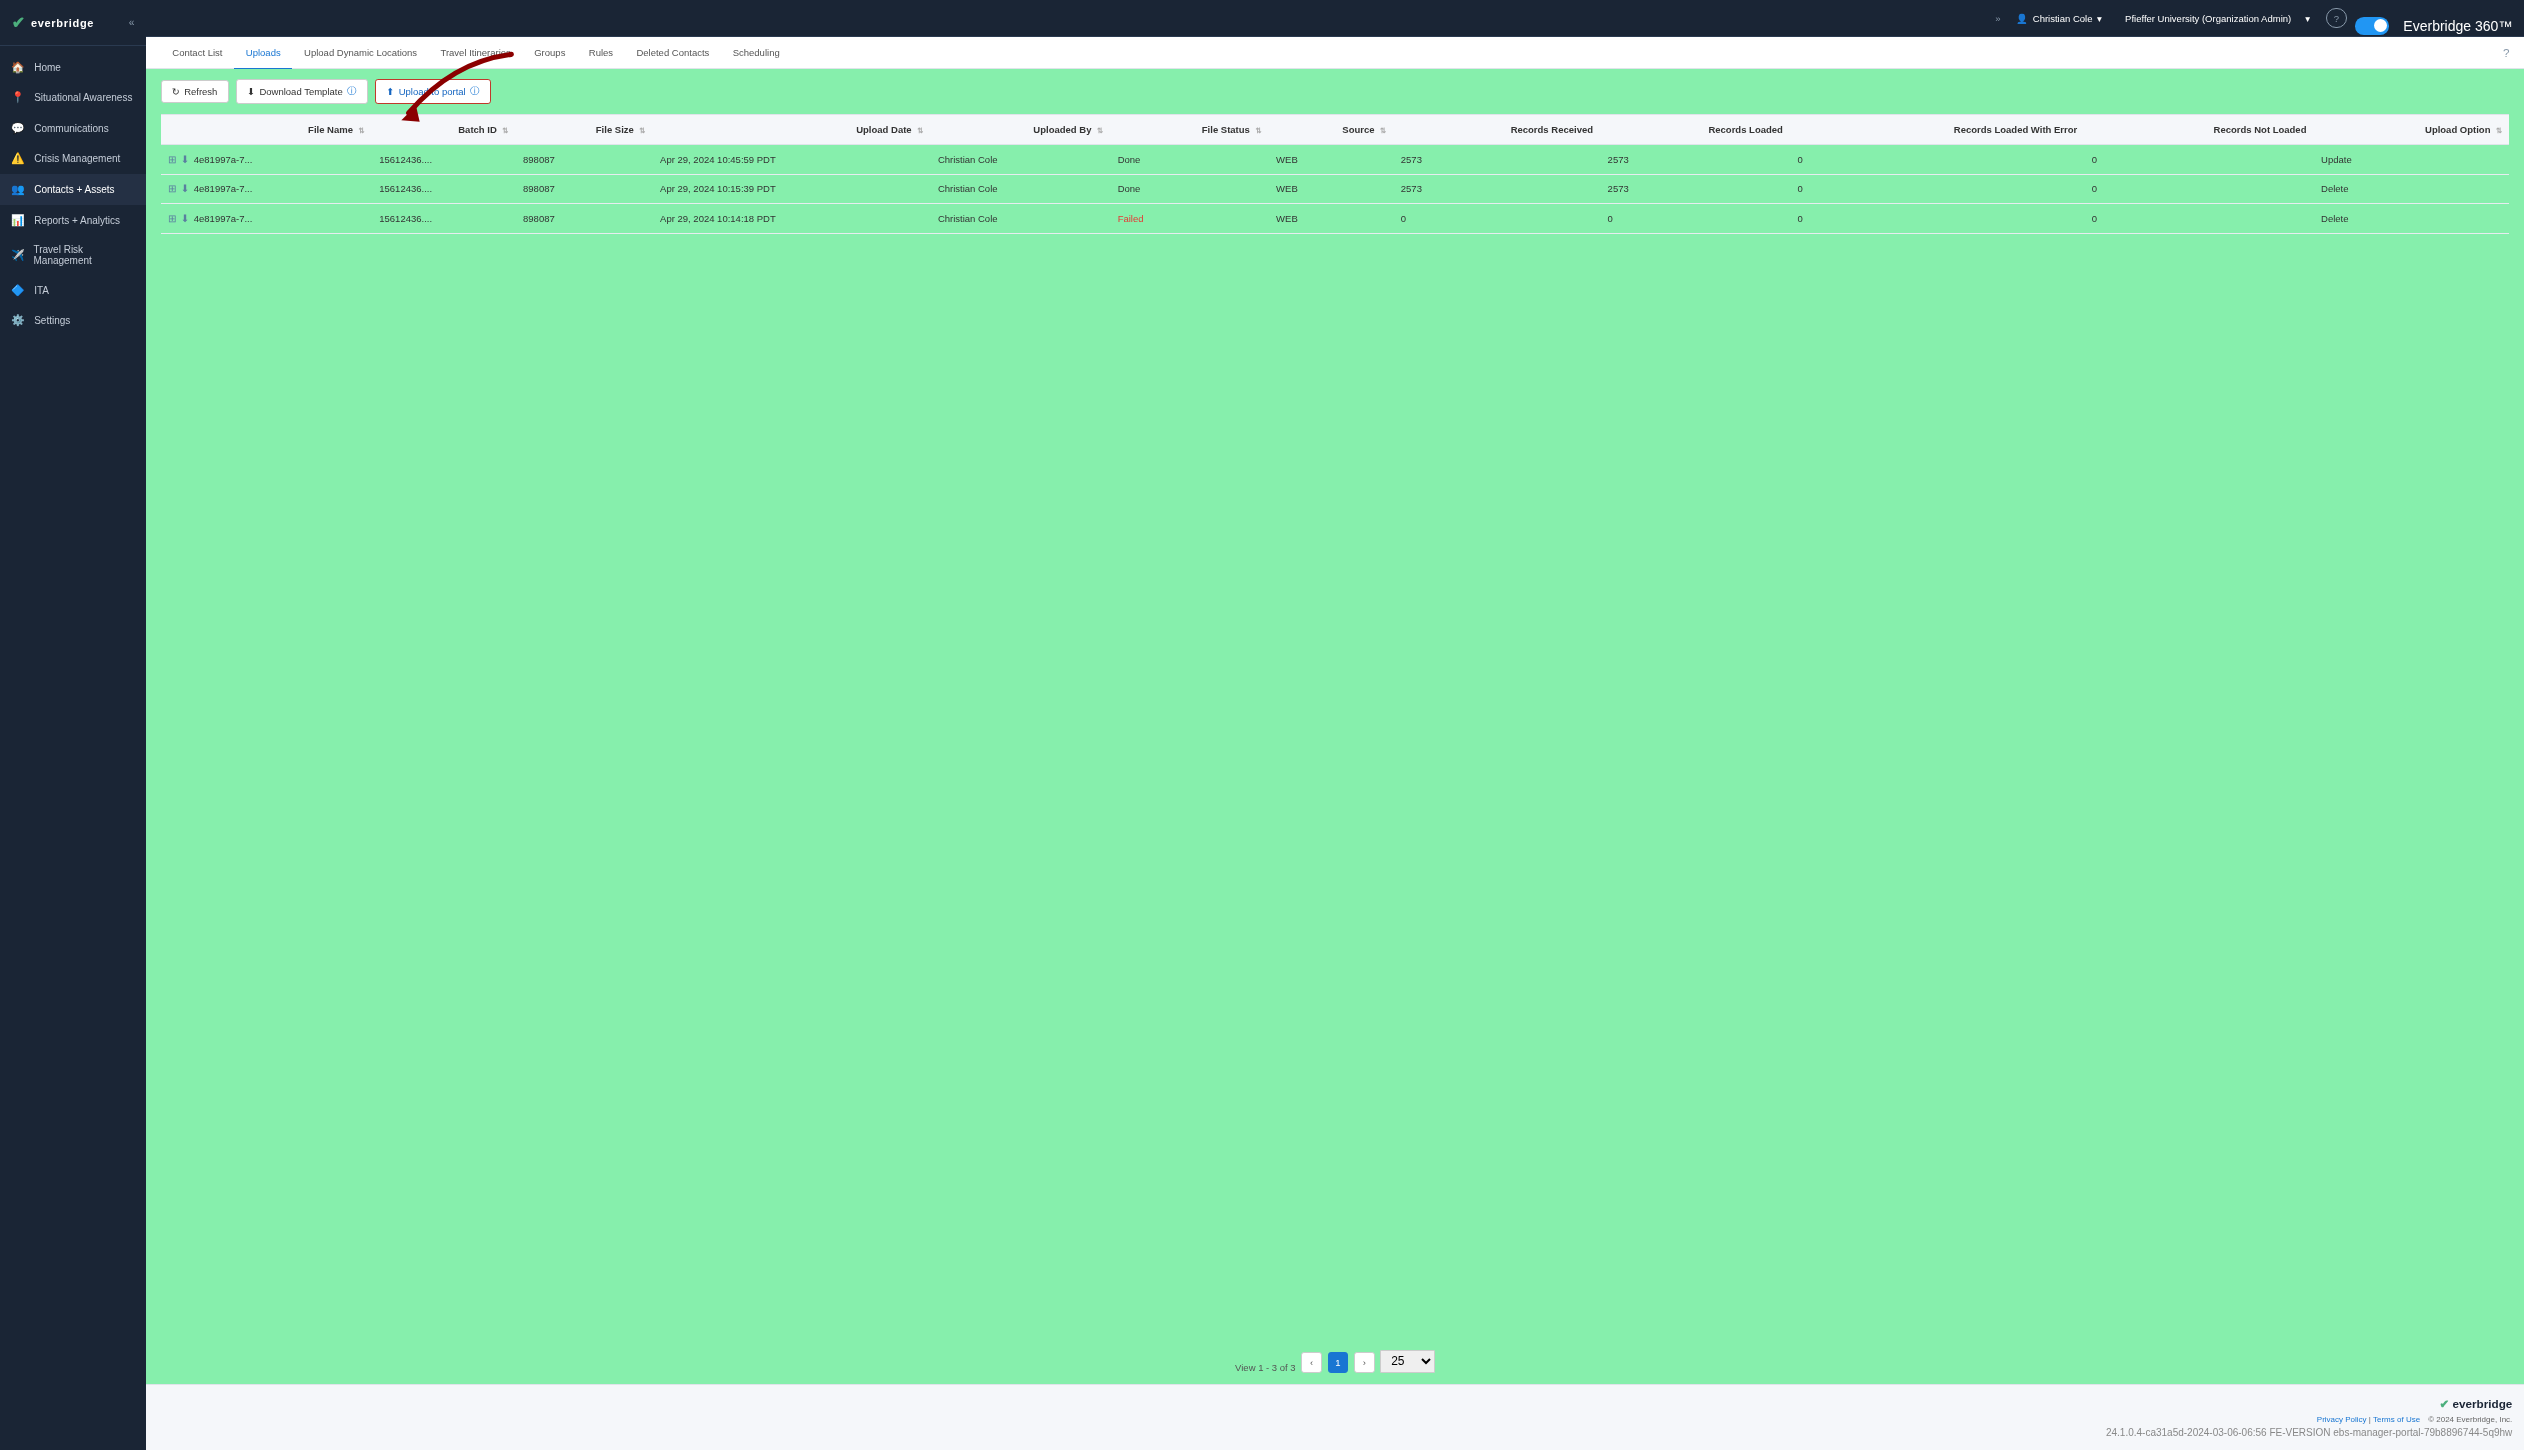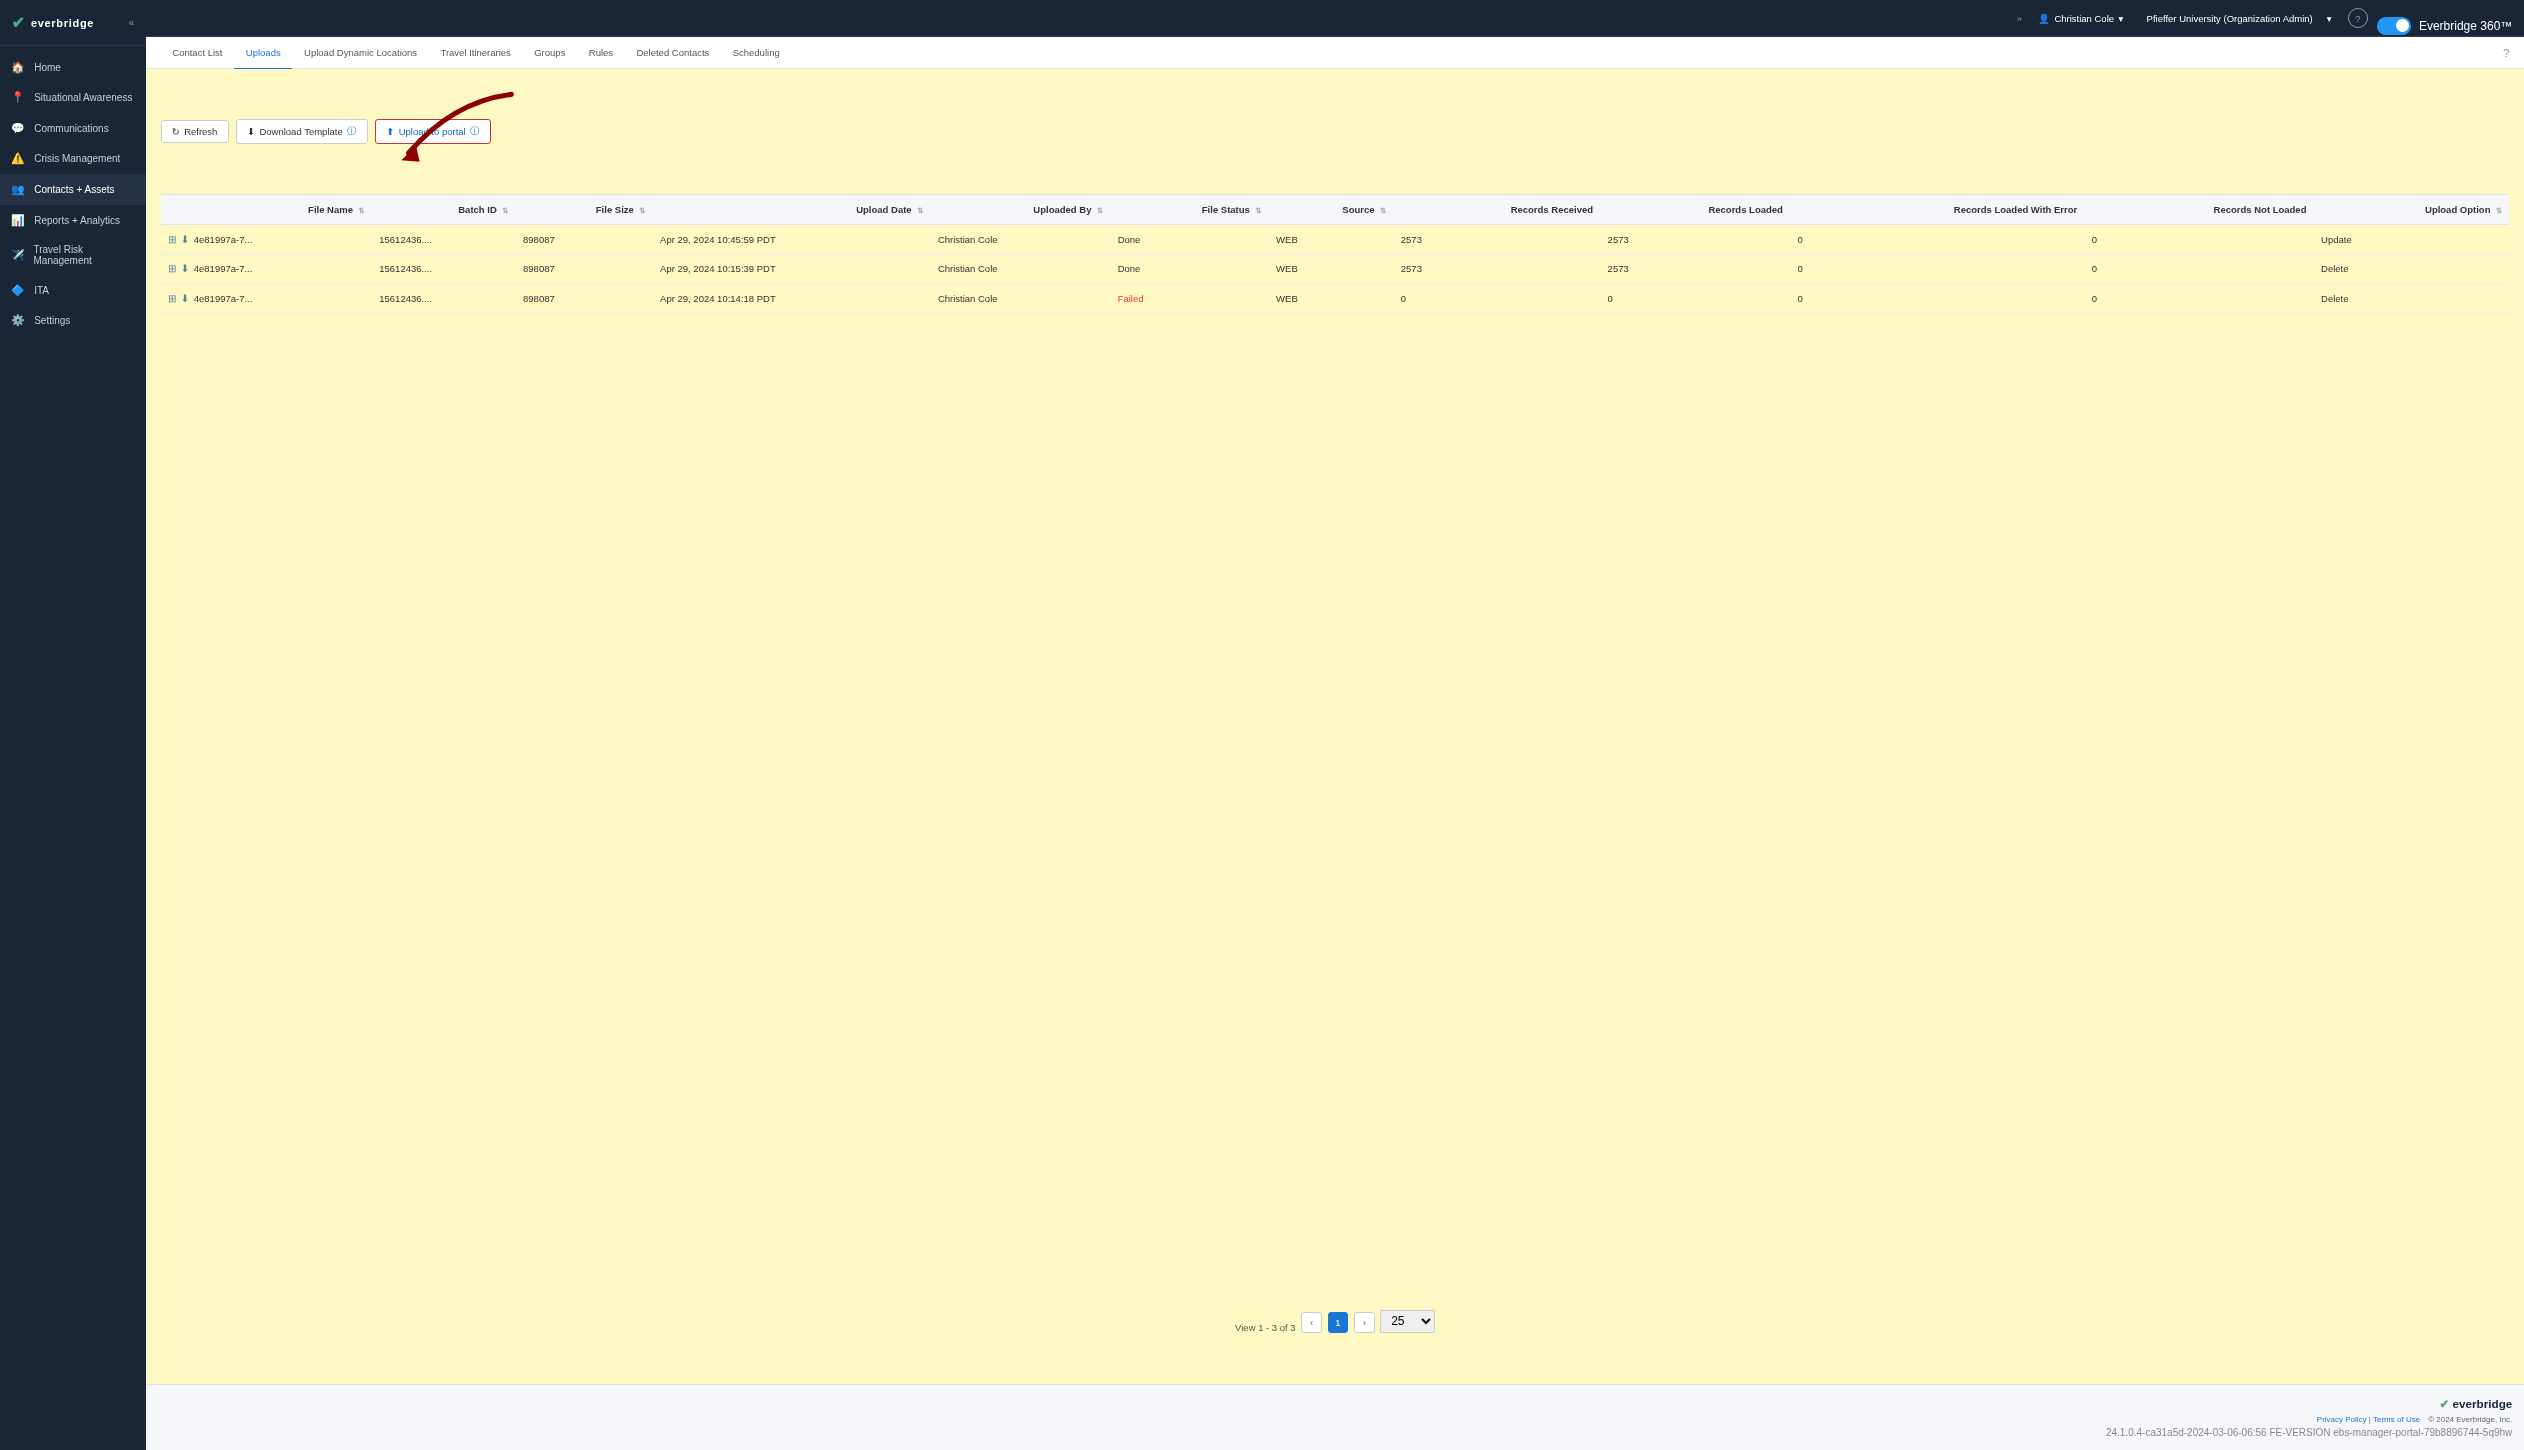--- a/index.html
+++ b/index.html
@@ -105,22 +105,22 @@
       border-radius: 50%;
       border: 0.7px solid #8899aa;
       display: flex; align-items: center; justify-content: center;
       color: #8899aa;
       font-size: 9.5px;
       cursor: pointer;
     }
     .topbar-360 {
       display: flex;
       align-items: center;
-      gap: 8px;
-      font-size: 12px;
+      gap: 14px;
+      font-size: 14px;
       color: #fff;
       margin-top: 16px;
     }
     .toggle-switch {
       width: 34px; height: 17.5px;
       background: #2196f3;
       border-radius: 8.8px;
       position: relative;
       cursor: pointer;
     }
@@ -129,25 +129,24 @@
       position: absolute;
       right: 2.2px; top: 2.2px;
       width: 13px; height: 13px;
       background: #fff;
       border-radius: 50%;
     }
 
     
     .content-area {
       flex: 1;
-      background: #fef9c3;
+      background: #86efac;
       overflow-y: auto;
       display: flex;
       flex-direction: column;
-      gap: 40px;
     }
 
     
     .tabs-bar {
       display: flex;
       align-items: center;
       border-bottom: 1.5px solid #e0e4ea;
       padding: 0 14.6px;
       background: #fff;
       position: relative;

